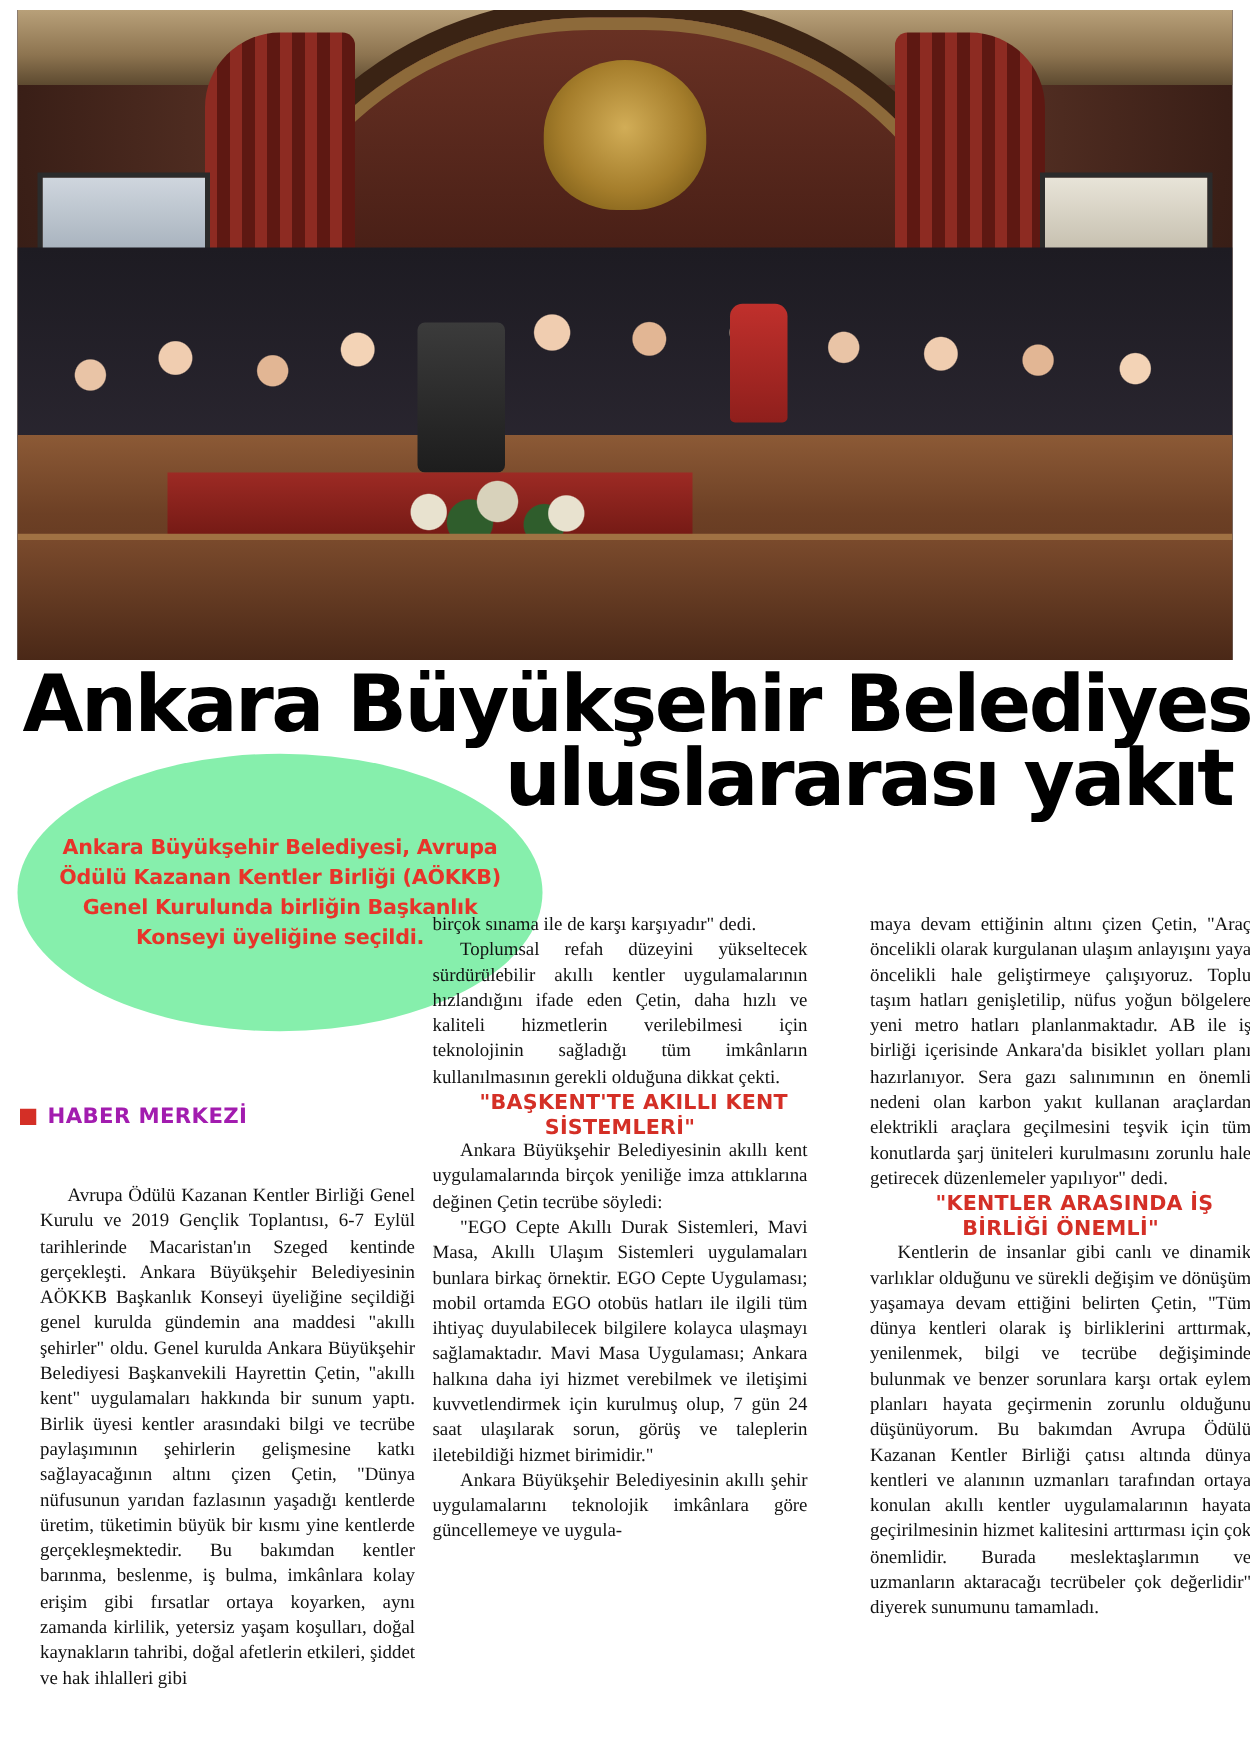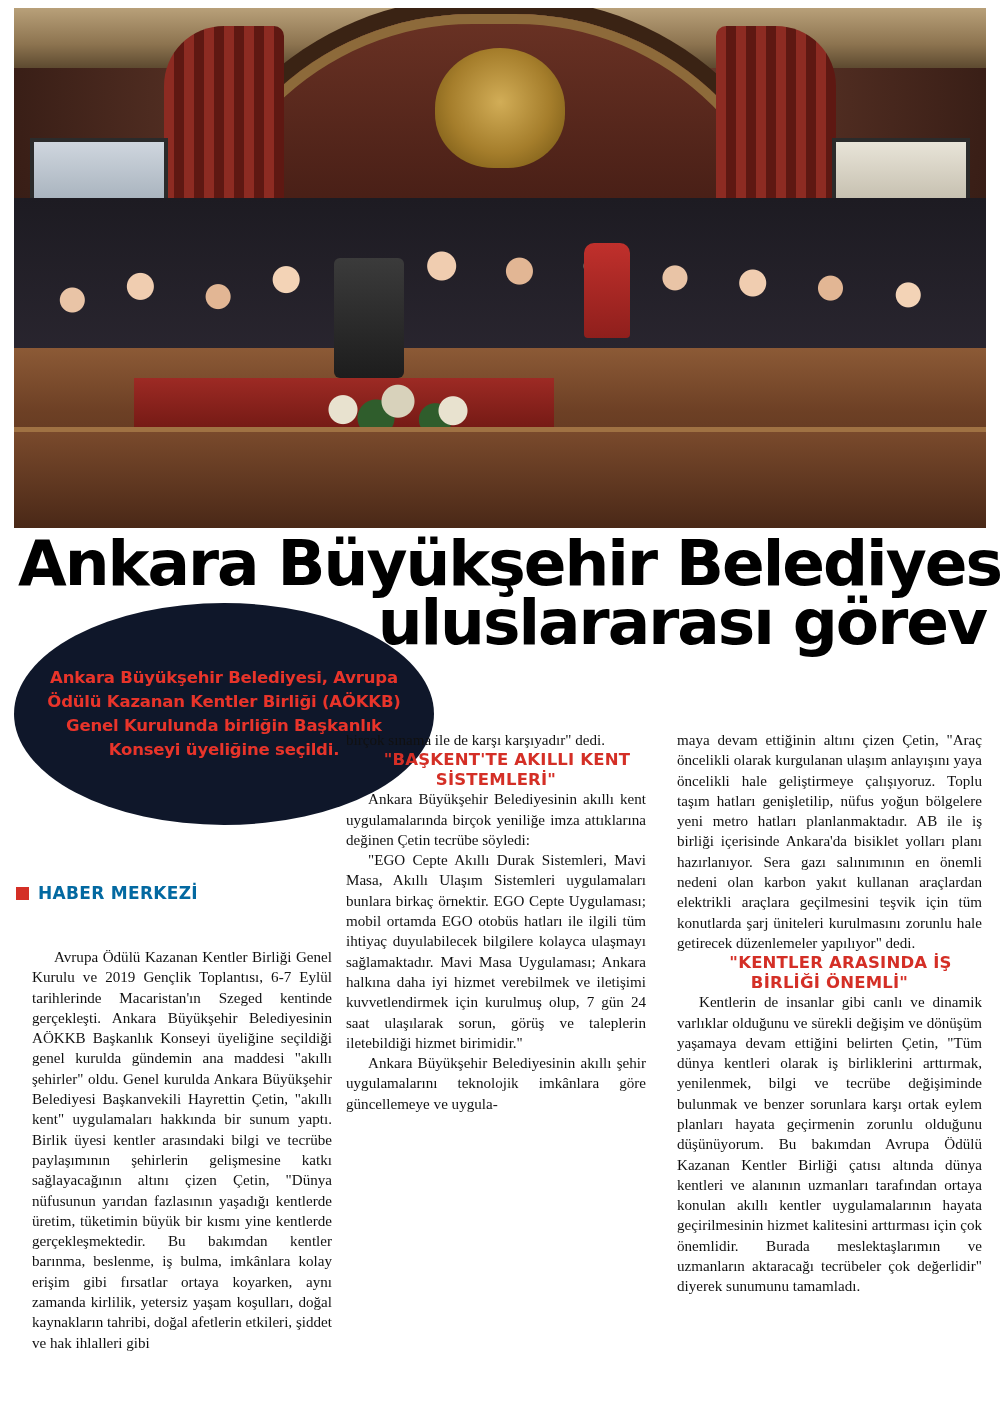--- a/index.html
+++ b/index.html
@@ -142,21 +142,21 @@
     white-space: nowrap;
   }
 
   
   .oval {
     position: absolute;
     left: 14px;
     top: 603px;
     width: 420px;
     height: 222px;
-    background: #0f172a;
+    background: #86efac;
     border-radius: 50%;
     display: flex;
     align-items: center;
     justify-content: center;
     padding: 0 18px;
     box-sizing: border-box;
   }
   .oval .txt {
     color: #e8342a;
     font-family: "DejaVu Sans", sans-serif;
@@ -173,21 +173,21 @@
     left: 16px;
     top: 883px;
     display: flex;
     align-items: center;
     gap: 9px;
   }
   .byline .sq {
     width: 13px; height: 13px; background: #d42f26; display: inline-block;
   }
   .byline .nm {
-    color: #0369a1;
+    color: #a21caf;
     font-family: "DejaVu Sans", sans-serif;
     font-weight: bold;
     font-size: 17px;
     letter-spacing: 0.3px;
   }
 
   
   .cols {
     position: absolute;
     left: 16px;
@@ -203,21 +203,21 @@
     line-height: 1.345;
     color: #111;
     text-align: justify;
     font-family: "Liberation Serif", serif;
     margin-top: 18px;
   }
   .col p { margin: 0; text-indent: 22px; }
   .col p.noind { text-indent: 0; }
   .col1 { left: 16px; top: 217px; width: 300px; }
   .col2 { left: 330px; width: 300px; }
-  .col3 { left: 661px; width: 305px; }
+  .col3 { left: 680px; width: 305px; }
 
   .subhead {
     color: #d42f26;
     font-family: "DejaVu Sans", sans-serif;
     font-weight: bold;
     font-size: 16.5px;
     line-height: 1.18;
     letter-spacing: 0.2px;
     text-align: center;
     margin: 9px 0 4px 0;
@@ -243,38 +243,39 @@
     <div class="desk">
       <div class="microstand"></div>
       <div class="cloth"></div>
       <div class="flowers"></div>
       <div class="deskfront"></div>
     </div>
   </div>
 
   <div class="headline">
     <div class="l1">Ankara Büyükşehir Belediyesine</div>
-    <div class="l2">uluslararası görev</div>
+    <div class="l2">uluslararası yakıt</div>
   </div>
 
   <div class="oval">
     <div class="txt">Ankara Büyükşehir Belediyesi, Avrupa Ödülü Kazanan Kentler Birliği (AÖKKB) Genel Kurulunda birliğin Başkanlık Konseyi üyeliğine seçildi.</div>
   </div>
 
   <div class="byline">
     <span class="sq"></span>
     <span class="nm">HABER MERKEZİ</span>
   </div>
 
   <div class="cols">
     <div class="col col1">
         <p class="">Avrupa Ödülü Kazanan Kentler Birliği Genel Kurulu ve 2019 Gençlik Toplantısı, 6-7 Eylül tarihlerinde Macaristan'ın Szeged kentinde gerçekleşti. Ankara Büyükşehir Belediyesinin AÖKKB Başkanlık Konseyi üyeliğine seçildiği genel kurulda gündemin ana maddesi "akıllı şehirler" oldu. Genel kurulda Ankara Büyükşehir Belediyesi Başkanvekili Hayrettin Çetin, "akıllı kent" uygulamaları hakkında bir sunum yaptı. Birlik üyesi kentler arasındaki bilgi ve tecrübe paylaşımının şehirlerin gelişmesine katkı sağlayacağının altını çizen Çetin, "Dünya nüfusunun yarıdan fazlasının yaşadığı kentlerde üretim, tüketimin büyük bir kısmı yine kentlerde gerçekleşmektedir. Bu bakımdan kentler barınma, beslenme, iş bulma, imkânlara kolay erişim gibi fırsatlar ortaya koyarken, aynı zamanda kirlilik, yetersiz yaşam koşulları, doğal kaynakların tahribi, doğal afetlerin etkileri, şiddet ve hak ihlalleri gibi</p>
       </div>
     <div class="col col2">
         <p class="noind">birçok sınama ile de karşı karşıyadır" dedi.</p>
+        <p class="">Toplumsal refah düzeyini yükseltecek sürdürülebilir akıllı kentler uygulamalarının hızlandığını ifade eden Çetin, daha hızlı ve kaliteli hizmetlerin verilebilmesi için teknolojinin sağladığı tüm imkânların kullanılmasının gerekli olduğuna dikkat çekti.</p>
         <p class="subhead">"BAŞKENT'TE AKILLI KENT SİSTEMLERİ"</p>
         <p class="">Ankara Büyükşehir Belediyesinin akıllı kent uygulamalarında birçok yeniliğe imza attıklarına değinen Çetin tecrübe söyledi:</p>
         <p class="">"EGO Cepte Akıllı Durak Sistemleri, Mavi Masa, Akıllı Ulaşım Sistemleri uygulamaları bunlara birkaç örnektir. EGO Cepte Uygulaması; mobil ortamda EGO otobüs hatları ile ilgili tüm ihtiyaç duyulabilecek bilgilere kolayca ulaşmayı sağlamaktadır. Mavi Masa Uygulaması; Ankara halkına daha iyi hizmet verebilmek ve iletişimi kuvvetlendirmek için kurulmuş olup, 7 gün 24 saat ulaşılarak sorun, görüş ve taleplerin iletebildiği hizmet birimidir."</p>
         <p class="">Ankara Büyükşehir Belediyesinin akıllı şehir uygulamalarını teknolojik imkânlara göre güncellemeye ve uygula-</p>
       </div>
     <div class="col col3">
         <p class="noind">maya devam ettiğinin altını çizen Çetin, "Araç öncelikli olarak kurgulanan ulaşım anlayışını yaya öncelikli hale geliştirmeye çalışıyoruz. Toplu taşım hatları genişletilip, nüfus yoğun bölgelere yeni metro hatları planlanmaktadır. AB ile iş birliği içerisinde Ankara'da bisiklet yolları planı hazırlanıyor. Sera gazı salınımının en önemli nedeni olan karbon yakıt kullanan araçlardan elektrikli araçlara geçilmesini teşvik için tüm konutlarda şarj üniteleri kurulmasını zorunlu hale getirecek düzenlemeler yapılıyor" dedi.</p>
         <p class="subhead">"KENTLER ARASINDA İŞ BİRLİĞİ ÖNEMLİ"</p>
         <p class="">Kentlerin de insanlar gibi canlı ve dinamik varlıklar olduğunu ve sürekli değişim ve dönüşüm yaşamaya devam ettiğini belirten Çetin, "Tüm dünya kentleri olarak iş birliklerini arttırmak, yenilenmek, bilgi ve tecrübe değişiminde bulunmak ve benzer sorunlara karşı ortak eylem planları hayata geçirmenin zorunlu olduğunu düşünüyorum. Bu bakımdan Avrupa Ödülü Kazanan Kentler Birliği çatısı altında dünya kentleri ve alanının uzmanları tarafından ortaya konulan akıllı kentler uygulamalarının hayata geçirilmesinin hizmet kalitesini arttırması için çok önemlidir. Burada meslektaşlarımın ve uzmanların aktaracağı tecrübeler çok değerlidir" diyerek sunumunu tamamladı.</p>
       </div>

